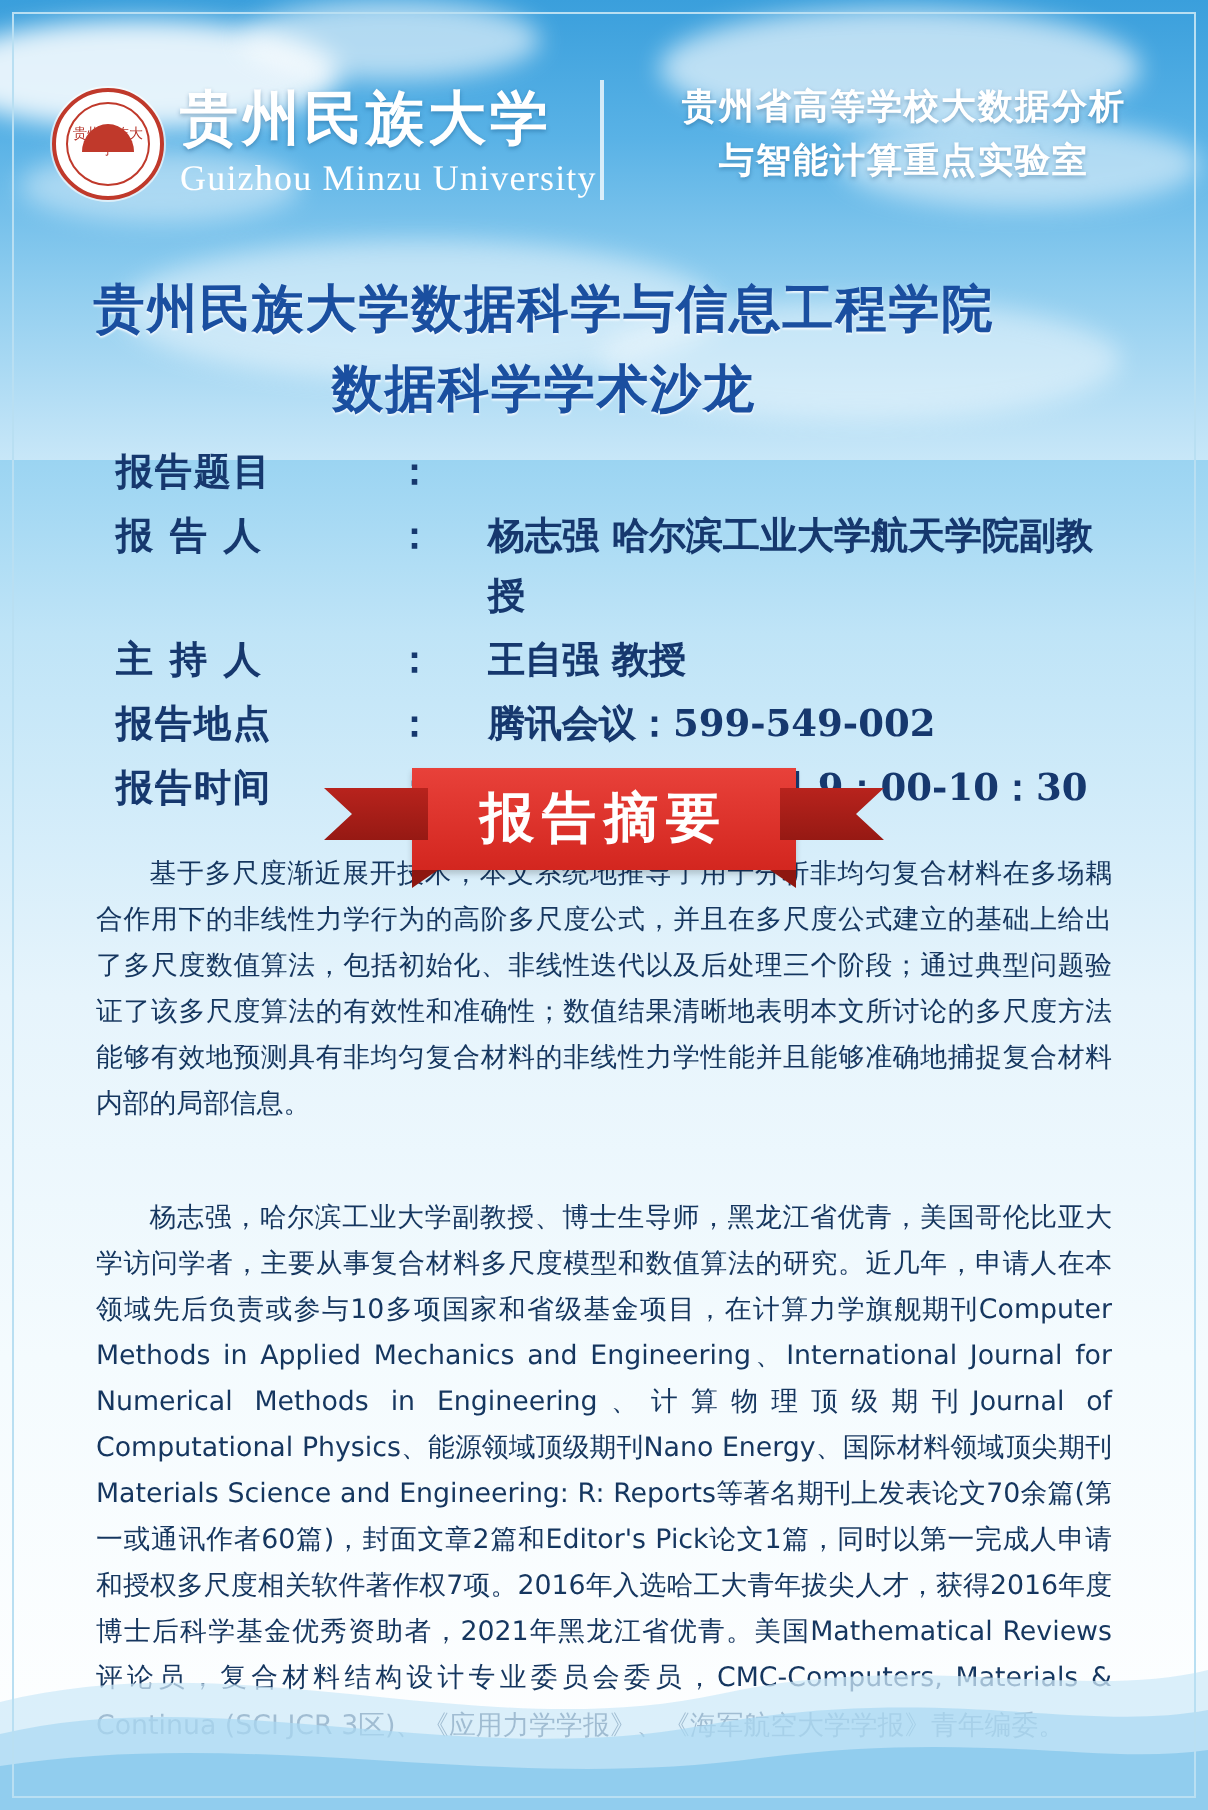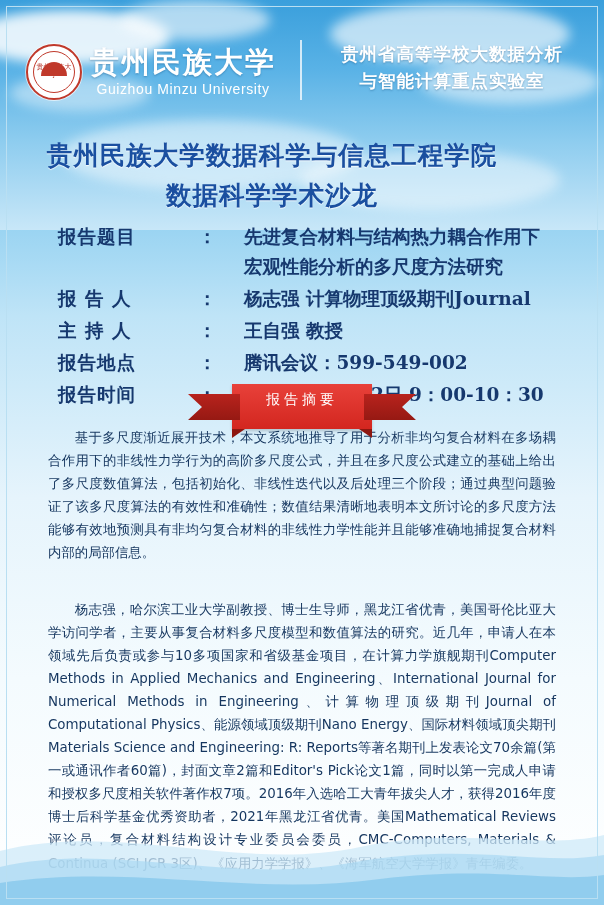--- a/index.html
+++ b/index.html
@@ -91,22 +91,22 @@
   .logo-cn {
     font-family: "DejaVu Serif", serif;
     font-weight: bold;
     font-size: 29px;
     color: #ffffff;
     letter-spacing: 2px;
     line-height: 1.1;
     text-shadow: 0 1px 2px rgba(0,60,110,.35);
   }
   .logo-en {
-    font-family: Liberation Sans, sans-serif;
-    font-size: 14px;
+    font-family: Liberation Serif, serif;
+    font-size: 18px;
     color: #ffffff;
     letter-spacing: .6px;
     margin-top: 3px;
     text-align: center;
   }
   .logo-divider {
     position: absolute;
     left: 300px; top: 40px;
     width: 2px; height: 60px;
     background: rgba(255,255,255,.75);
@@ -172,24 +172,24 @@
     left: 0;
     width: 604px;
     display: flex;
     justify-content: center;
   }
   .ribbon {
     position: relative;
     background: linear-gradient(180deg, #e8413a 0%, #d3261f 100%);
     color: #ffffff;
     font-family: "DejaVu Serif", serif;
-    font-weight: normal;
-    font-size: 14px;
+    font-weight: bold;
+    font-size: 27px;
     letter-spacing: 4px;
-    padding: 7px 34px 20px 34px;
+    padding: 7px 34px 8px 34px;
     text-align: center;
     box-shadow: 0 2px 3px rgba(0,0,0,.18);
     z-index: 2;
   }
   .ribbon-tail {
     position: absolute;
     top: 10px;
     width: 52px; height: 26px;
     background: linear-gradient(180deg, #b8231d 0%, #961913 100%);
     z-index: 1;
@@ -268,30 +268,26 @@
   <div class="main-title">
     <div>贵州民族大学数据科学与信息工程学院</div>
     <div>数据科学学术沙龙</div>
   </div>
 
   <div class="info">
 
     <div class="info-row">
       <div class="info-label">报告题目</div>
       <div class="info-sep">：</div>
-      <div class="info-value">
-        <span class="line2">先进复合材料与结构热力耦合作用下</span>
-        <span class="line2">宏观性能分析的多尺度方法研究</span>
-      </div>
     </div>
 
     <div class="info-row">
       <div class="info-label">报 告 人</div>
       <div class="info-sep">：</div>
-      <div class="info-value">杨志强 计算物理顶级期刊Journal</div>
+      <div class="info-value">杨志强 哈尔滨工业大学航天学院副教授</div>
     </div>
 
     <div class="info-row">
       <div class="info-label">主 持 人</div>
       <div class="info-sep">：</div>
       <div class="info-value">王自强 教授</div>
     </div>
 
     <div class="info-row">
       <div class="info-label">报告地点</div>

